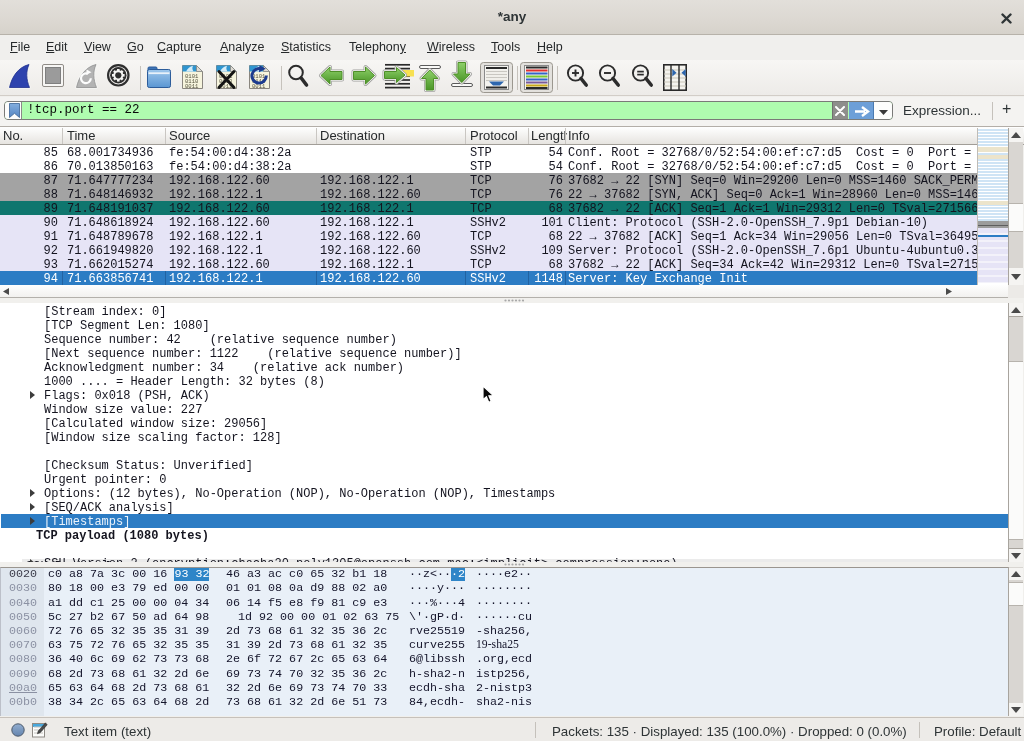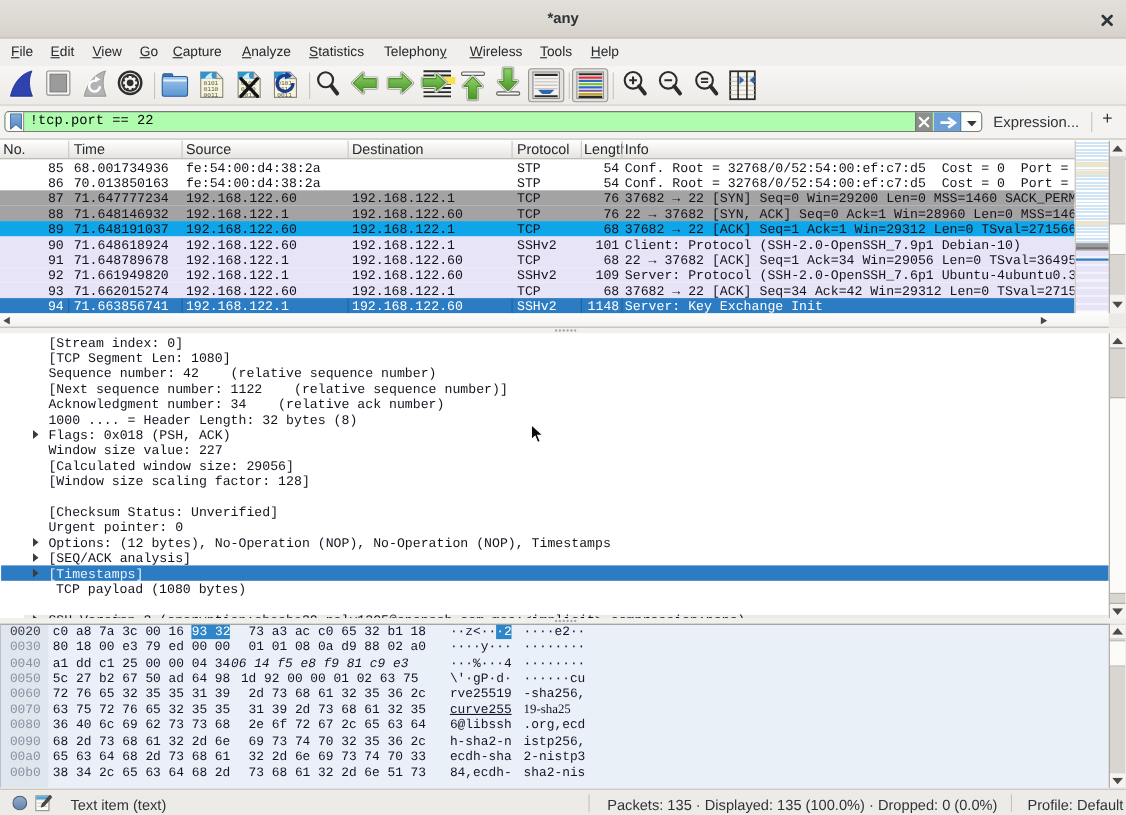--- a/index.html
+++ b/index.html
@@ -311,21 +311,21 @@
     </div>
 <div class="prow" style="top:42px; background:#a3a3a3; color:#14141f;">
       <span class="m12" style="left:43.6px">88</span>
       <span class="m12" style="left:67px">71.648146932</span>
       <span class="m12" style="left:169px">192.168.122.1</span>
       <span class="m12" style="left:320px">192.168.122.60</span>
       <span class="m12" style="left:470px">TCP</span>
       <span class="m12" style="left:548.6px">76</span>
       <span class="m12" style="left:568px">22 → 37682 [SYN, ACK] Seq=0 Ack=1 Win=28960 Len=0 MSS=1460 SACK</span>
     </div>
-<div class="prow" style="top:56px; background:#0ea5e9; color:#14141f;">
+<div class="prow" style="top:56px; background:#0f766e; color:#14141f;">
       <span class="m12" style="left:43.6px">89</span>
       <span class="m12" style="left:67px">71.648191037</span>
       <span class="m12" style="left:169px">192.168.122.60</span>
       <span class="m12" style="left:320px">192.168.122.1</span>
       <span class="m12" style="left:470px">TCP</span>
       <span class="m12" style="left:548.6px">68</span>
       <span class="m12" style="left:568px">37682 → 22 [ACK] Seq=1 Ack=1 Win=29312 Len=0 TSval=271566739 TS</span>
     </div>
 <div class="prow" style="top:70px; background:#e6e4f6; color:#14141f;">
       <span class="m12" style="left:43.6px">90</span>
@@ -466,21 +466,21 @@
 <div class="drow" style="top:197px; left:0; width:100%;">
       <span class="abs" style="left:29.5px; top:3px; width:0; height:0; border-left:5.5px solid #3c3c3c; border-top:4px solid transparent; border-bottom:4px solid transparent;"></span>
       <span class="m12 abs" style="left:44px; top:1px; color:#14141f;">[SEQ/ACK analysis]</span>
     </div>
 <div class="drow" style="top:211px; left:0; width:100%;">
       <span class="abs" style="left:1px; top:0; right:0; height:14px; background:#2c7cc4;"></span>
       <span class="abs" style="left:29.5px; top:3px; width:0; height:0; border-left:5.5px solid #3c3c3c; border-top:4px solid transparent; border-bottom:4px solid transparent;"></span>
       <span class="m12 abs" style="left:44px; top:1px; color:#eaf2fa;">[Timestamps]</span>
     </div>
 <div class="drow" style="top:225px; left:0; width:100%;">
-      <span class="m12 abs" style="left:51px; top:1px; color:#14141f;">TCP payload (1080 bytes)</span>
+      <span class="m12 abs" style="left:36px; top:1px; color:#14141f;font-weight:bold;">TCP payload (1080 bytes)</span>
     </div>
 <div class="drow" style="top:224px; left:0; width:100%;margin-top:32px;">
       <span class="abs" style="left:22px; top:0; right:0; height:14px; background:#ebebeb;"></span>
       <span class="abs" style="left:7px; top:5px; width:0; height:0; border-top:5.5px solid #3c3c3c; border-left:4.5px solid transparent; border-right:4.5px solid transparent;"></span>
       <span class="m12 abs" style="left:26px; top:1px; color:#14141f;">SSH Protocol</span>
     </div>
 <div class="drow" style="top:253px; left:0; width:100%;">
       <span class="abs" style="left:29.5px; top:3px; width:0; height:0; border-left:5.5px solid #3c3c3c; border-top:4px solid transparent; border-bottom:4px solid transparent;"></span>
       <span class="m12 abs" style="left:44px; top:1px; color:#14141f;">SSH Version 2 (encryption:chacha20-poly1305@openssh.com mac:&lt;implicit&gt; compression:none)</span>
     </div>
@@ -508,76 +508,76 @@
         <circle cx="19" cy="1.5" r="1.1"></circle>
       </g>
   </svg>
 </div>
 <div class="abs" style="left:0; top:567px; width:1008px; height:149px; background:#e9f0f8; border-top:1px solid #9a958f; border-left:1px solid #bcc0c9; overflow:hidden;">
 <div class="abs" style="left:0; top:0; width:43px; height:149px; background:#dfe6ee;"></div>
 <div class="hrow" style="top:-0.7px;">
       <span class="m11 abs" style="left:8px; top:0; color:#3c3c4a;">0020</span>
       <span class="m11 abs" style="left:47px; top:0; color:#14142a;">c0 a8 7a 3c 00 16</span>
       <span class="m11 abs" style="left:173.4px; top:0; color:#fff; background:#2e85c8;">93 32</span>
-      <span class="m11 abs" style="left:225px; top:0; color:#14142a;">73 a3 ac c0 65 32 b1 18</span>
+      <span class="m11 abs" style="left:225px; top:0; color:#14142a;">46 a3 ac c0 65 32 b1 18</span>
       <span class="m11 abs" style="left:408px; top:0; color:#14142a;">··z&lt;··</span>
       <span class="m11 abs" style="left:450.1px; top:0; color:#fff; background:#2e85c8;">·2</span>
       <span class="m11 abs" style="left:475px; top:0; color:#14142a;">····e2··</span>
     </div>
 <div class="hrow" style="top:13.48px;">
       <span class="m11 abs" style="left:8px; top:0; color:#8b91a3;">0030</span>
       <span class="m11 abs" style="left:47px; top:0; color:#14142a;">80 18 00 e3 79 ed 00 00</span>
       <span class="m11 abs" style="left:225px; top:0; color:#14142a;">01 01 08 0a d9 88 02 a0</span>
       <span class="m11 abs" style="left:408px; top:0; color:#14142a;">····y···</span>
       <span class="m11 abs" style="left:475px; top:0; color:#14142a;">········</span>
     </div>
 <div class="hrow" style="top:27.66px;">
       <span class="m11 abs" style="left:8px; top:0; color:#8b91a3;">0040</span>
       <span class="m11 abs" style="left:47px; top:0; color:#14142a;">a1 dd c1 25 00 00 04 34</span>
-      <span class="m11 abs" style="left:209px; top:0; color:#14142a;font-style:italic;">06 14 f5 e8 f9 81 c9 e3</span>
+      <span class="m11 abs" style="left:225px; top:0; color:#14142a;">06 14 f5 e8 f9 81 c9 e3</span>
       <span class="m11 abs" style="left:408px; top:0; color:#14142a;">···%···4</span>
       <span class="m11 abs" style="left:475px; top:0; color:#14142a;">········</span>
     </div>
 <div class="hrow" style="top:41.84px;">
       <span class="m11 abs" style="left:8px; top:0; color:#8b91a3;">0050</span>
       <span class="m11 abs" style="left:47px; top:0; color:#14142a;">5c 27 b2 67 50 ad 64 98</span>
-      <span class="m11 abs" style="left:218px; top:0; color:#14142a;text-align:center;">1d 92 00 00 01 02 63 75</span>
+      <span class="m11 abs" style="left:237px; top:0; color:#14142a;text-align:center;">1d 92 00 00 01 02 63 75</span>
       <span class="m11 abs" style="left:408px; top:0; color:#14142a;">\'·gP·d·</span>
       <span class="m11 abs" style="left:475px; top:0; color:#14142a;">······cu</span>
     </div>
 <div class="hrow" style="top:56.02px;">
       <span class="m11 abs" style="left:8px; top:0; color:#8b91a3;">0060</span>
       <span class="m11 abs" style="left:47px; top:0; color:#14142a;">72 76 65 32 35 35 31 39</span>
       <span class="m11 abs" style="left:225px; top:0; color:#14142a;">2d 73 68 61 32 35 36 2c</span>
       <span class="m11 abs" style="left:408px; top:0; color:#14142a;">rve25519</span>
       <span class="m11 abs" style="left:475px; top:0; color:#14142a;">-sha256,</span>
     </div>
 <div class="hrow" style="top:70.2px;">
       <span class="m11 abs" style="left:8px; top:0; color:#8b91a3;">0070</span>
       <span class="m11 abs" style="left:47px; top:0; color:#14142a;">63 75 72 76 65 32 35 35</span>
       <span class="m11 abs" style="left:225px; top:0; color:#14142a;">31 39 2d 73 68 61 32 35</span>
-      <span class="m11 abs" style="left:408px; top:0; color:#14142a;text-decoration:underline;">curve255</span>
+      <span class="m11 abs" style="left:408px; top:0; color:#14142a;">curve255</span>
       <span class="m11 abs" style="left:475px; top:0; color:#14142a;font-family:Liberation Serif, serif;">19-sha25</span>
     </div>
 <div class="hrow" style="top:84.38px;">
       <span class="m11 abs" style="left:8px; top:0; color:#8b91a3;">0080</span>
       <span class="m11 abs" style="left:47px; top:0; color:#14142a;">36 40 6c 69 62 73 73 68</span>
       <span class="m11 abs" style="left:225px; top:0; color:#14142a;">2e 6f 72 67 2c 65 63 64</span>
       <span class="m11 abs" style="left:408px; top:0; color:#14142a;">6@libssh</span>
       <span class="m11 abs" style="left:475px; top:0; color:#14142a;">.org,ecd</span>
     </div>
 <div class="hrow" style="top:98.56px;">
       <span class="m11 abs" style="left:8px; top:0; color:#8b91a3;">0090</span>
       <span class="m11 abs" style="left:47px; top:0; color:#14142a;">68 2d 73 68 61 32 2d 6e</span>
       <span class="m11 abs" style="left:225px; top:0; color:#14142a;">69 73 74 70 32 35 36 2c</span>
       <span class="m11 abs" style="left:408px; top:0; color:#14142a;">h-sha2-n</span>
       <span class="m11 abs" style="left:475px; top:0; color:#14142a;">istp256,</span>
     </div>
 <div class="hrow" style="top:112.74000000000001px;">
-      <span class="m11 abs" style="left:8px; top:0; color:#8b91a3;">00a0</span>
+      <span class="m11 abs" style="left:8px; top:0; color:#8b91a3;text-decoration:underline;">00a0</span>
       <span class="m11 abs" style="left:47px; top:0; color:#14142a;">65 63 64 68 2d 73 68 61</span>
       <span class="m11 abs" style="left:225px; top:0; color:#14142a;">32 2d 6e 69 73 74 70 33</span>
       <span class="m11 abs" style="left:408px; top:0; color:#14142a;">ecdh-sha</span>
       <span class="m11 abs" style="left:475px; top:0; color:#14142a;">2-nistp3</span>
     </div>
 <div class="hrow" style="top:126.92000000000002px;">
       <span class="m11 abs" style="left:8px; top:0; color:#8b91a3;">00b0</span>
       <span class="m11 abs" style="left:47px; top:0; color:#14142a;">38 34 2c 65 63 64 68 2d</span>
       <span class="m11 abs" style="left:225px; top:0; color:#14142a;">73 68 61 32 2d 6e 51 73</span>
       <span class="m11 abs" style="left:408px; top:0; color:#14142a;">84,ecdh-</span>

